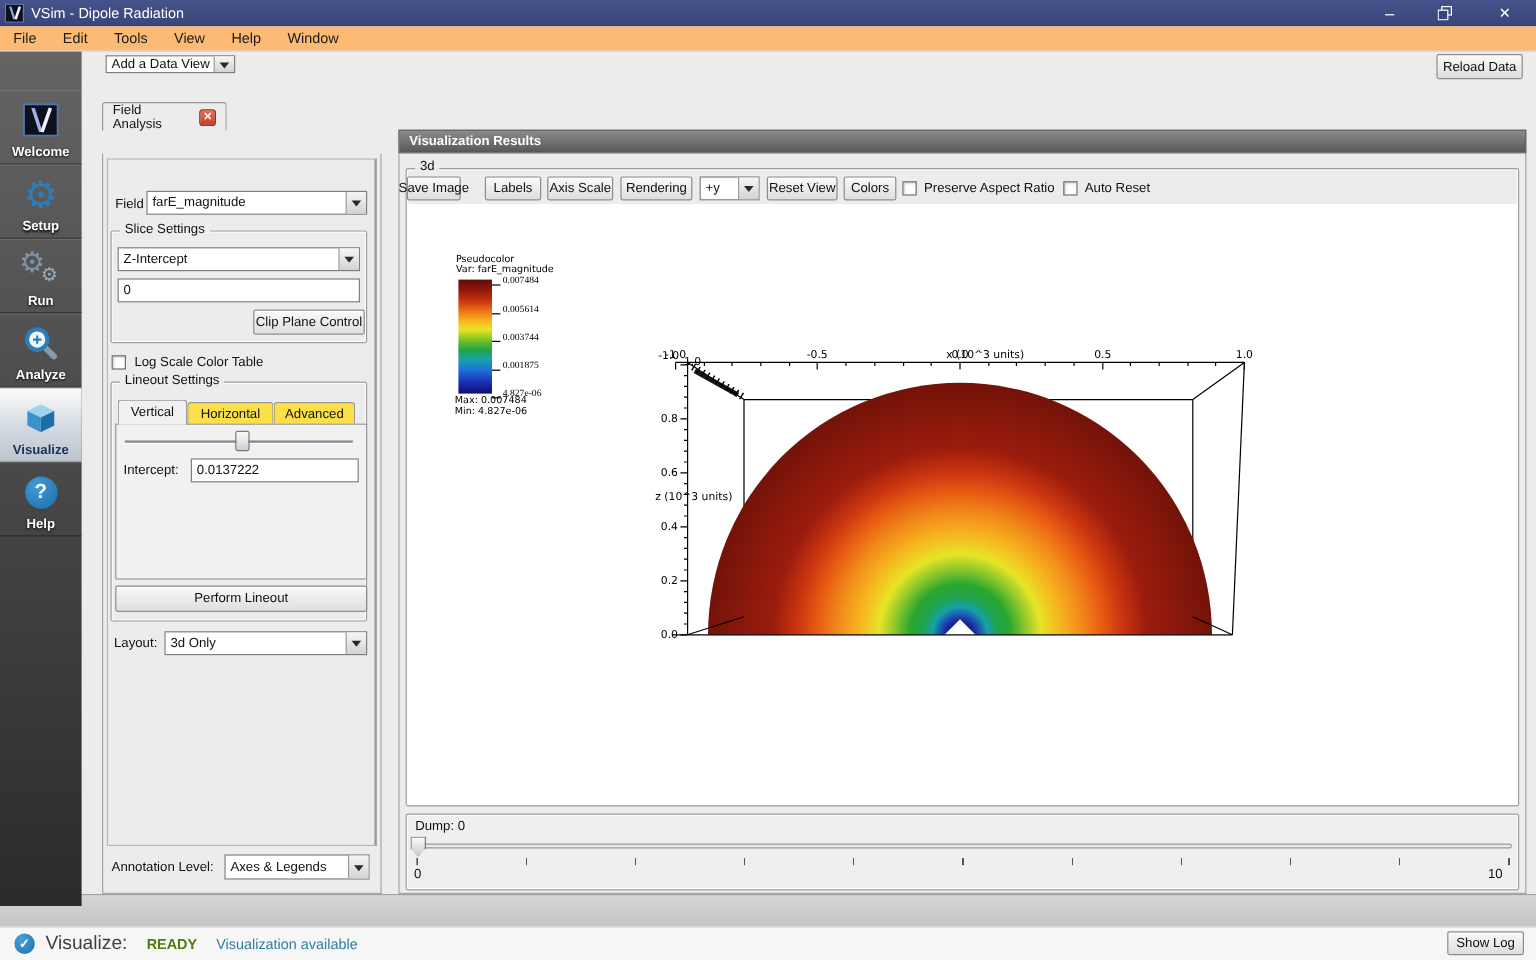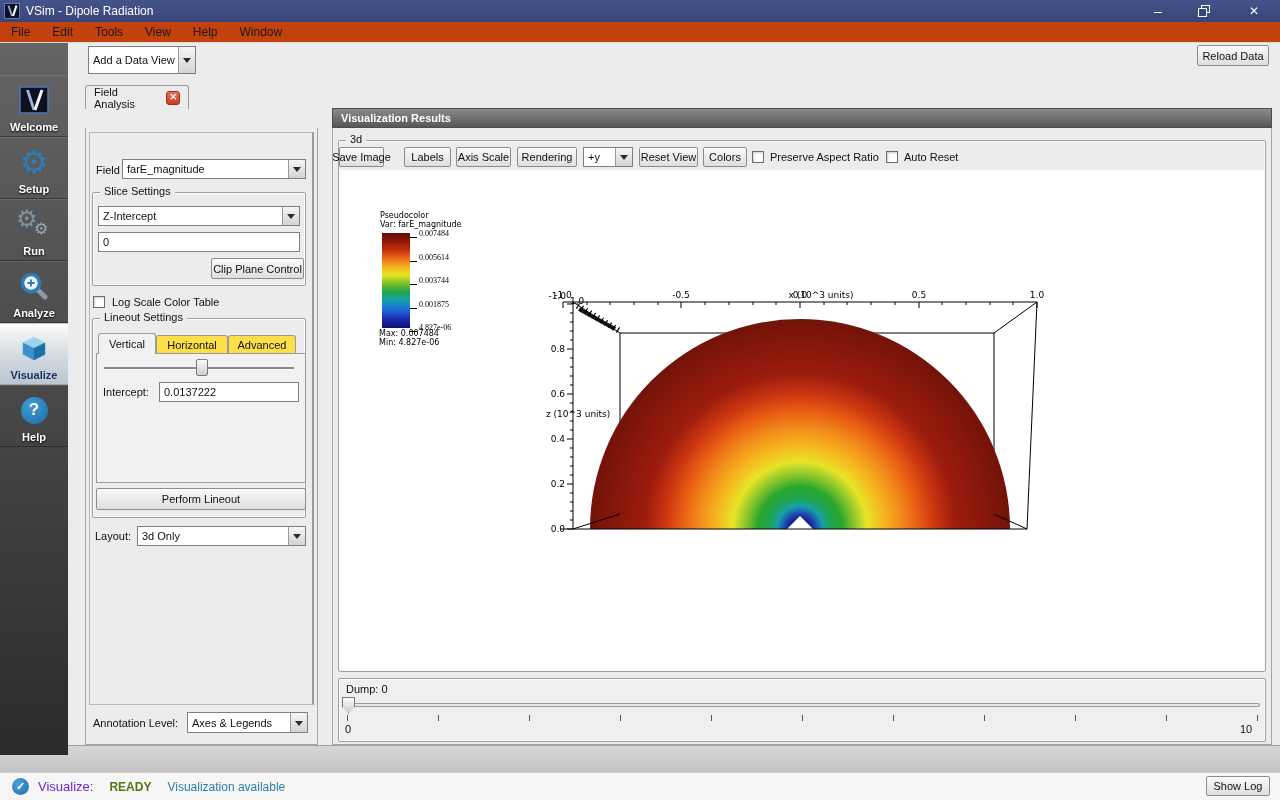--- a/index.html
+++ b/index.html
@@ -4,21 +4,21 @@
 <style>
   *{box-sizing:border-box;margin:0;padding:0}
   body{background:#888;font-family:"Liberation Sans",sans-serif}
   .stage{position:relative;width:1280px;height:800px;background:#ececec;overflow:hidden;font-size:11px;color:#111}
   .abs{position:absolute}
   
   .titlebar{left:0;top:0;width:1280px;height:22px;background:linear-gradient(#44538a,#38457a);color:#fff;display:flex;align-items:center}
   .title-text{margin-left:6px;font-size:12px}
   .winbtn{position:absolute;top:0;height:22px;width:44px;display:flex;align-items:center;justify-content:center;color:#fff}
   
-  .menubar{left:0;top:22px;width:1280px;height:21px;background:#c2410c;border-bottom:1px solid #d8d8d8;display:flex;align-items:center;font-size:12px;color:#1a1a1a}
+  .menubar{left:0;top:22px;width:1280px;height:21px;background:#fdba74;border-bottom:1px solid #d8d8d8;display:flex;align-items:center;font-size:12px;color:#1a1a1a}
   .menu-item{padding:0 11px;height:21px;display:flex;align-items:center}
   
   .sidebar{left:0;top:43px;width:68px;height:712px;background:linear-gradient(#646464,#2b2b2b)}
   .side-item{position:absolute;left:0;width:68px;height:62px;display:flex;flex-direction:column;align-items:center;justify-content:flex-end;padding-bottom:3px;border-top:1px solid rgba(255,255,255,.10);border-bottom:1px solid rgba(0,0,0,.35)}
   .side-item .lbl{color:#fff;font-weight:bold;font-size:11px;text-shadow:0 1px 2px #000;margin-top:2px}
   .side-item.sel{background:linear-gradient(#fbfbfb,#d2d9e0 55%,#bcc6d0)}
   .side-item.sel .lbl{color:#17315f;text-shadow:none}
   .icon-box{height:38px;display:flex;align-items:center;justify-content:center}
   .uicon{font-family:"DejaVu Sans",sans-serif;line-height:1}
   
@@ -138,21 +138,21 @@
     <div class="side-item" style="top:342px">
       <div class="icon-box">
         <div style="width:27px;height:27px;border-radius:50%;background:radial-gradient(circle at 35% 30%,#3f9bd6,#1e6da6);display:flex;align-items:center;justify-content:center">
             <span style="color:#fff;font-weight:bold;font-size:17px">?</span>
           </div>
       </div>
       <span class="lbl">Help</span>
     </div>
   </div>
 
-  <div class="combo" style="left:88px;top:46px;width:108px;height:28px">
+  <div class="combo" style="left:88px;top:46px;width:108px;height:15px">
     <span class="val">Add a Data View</span>
     <span class="carrow"></span>
   </div>
   <div class="btn" style="left:1197px;top:45px;width:72px;height:21px">Reload Data</div>
 
   <div class="doc-tab" style="left:85px;top:85px;width:104px;height:24px">
     <span>Field Analysis</span>
     <span class="closebox">✕</span>
   </div>
 
@@ -328,19 +328,19 @@
   <div class="dump-track" style="left:344px;top:703px;width:916px"></div>
   <div class="dump-handle" style="left:342px;top:697px"></div>
   <div class="dump-ticks" style="left:347px;top:715px;width:912px;height:6px"></div>
   <span class="slabel" style="left:345px;top:723px">0</span>
   <span class="slabel" style="left:1240px;top:723px">10</span>
 
   <div class="abs statusbar">
     <div class="stat-icon">
         <span>✓</span>
       </div>
-    <span style="margin-left:9px;font-size:13px;color:#6d28d9">Visualize:</span>
+    <span style="margin-left:9px;font-size:16px;color:#404040">Visualize:</span>
     <span style="margin-left:16px;font-size:12px;font-weight:bold;color:#4d7c0f">READY</span>
     <span style="margin-left:16px;font-size:12px;color:#2b7fa6">Visualization available</span>
   </div>
   <div class="btn" style="left:1206px;top:776px;width:64px;height:20px">Show Log</div>
 
 </div>
 
 </body></html>

